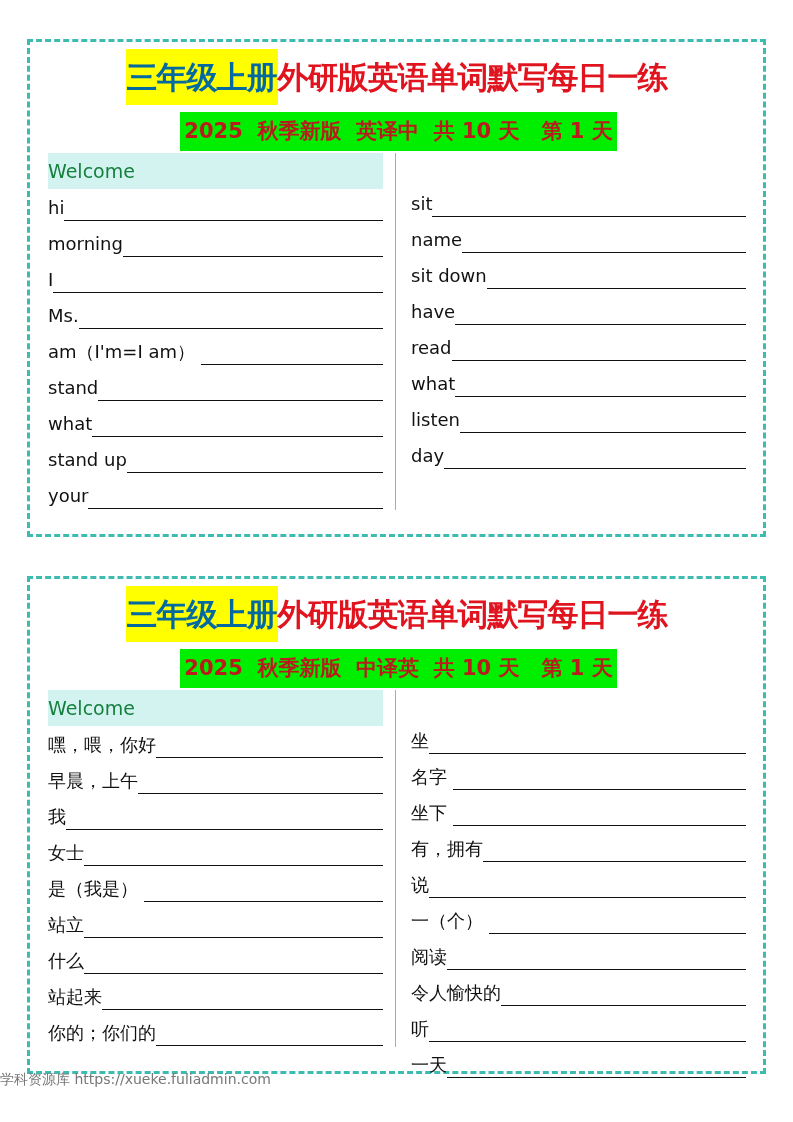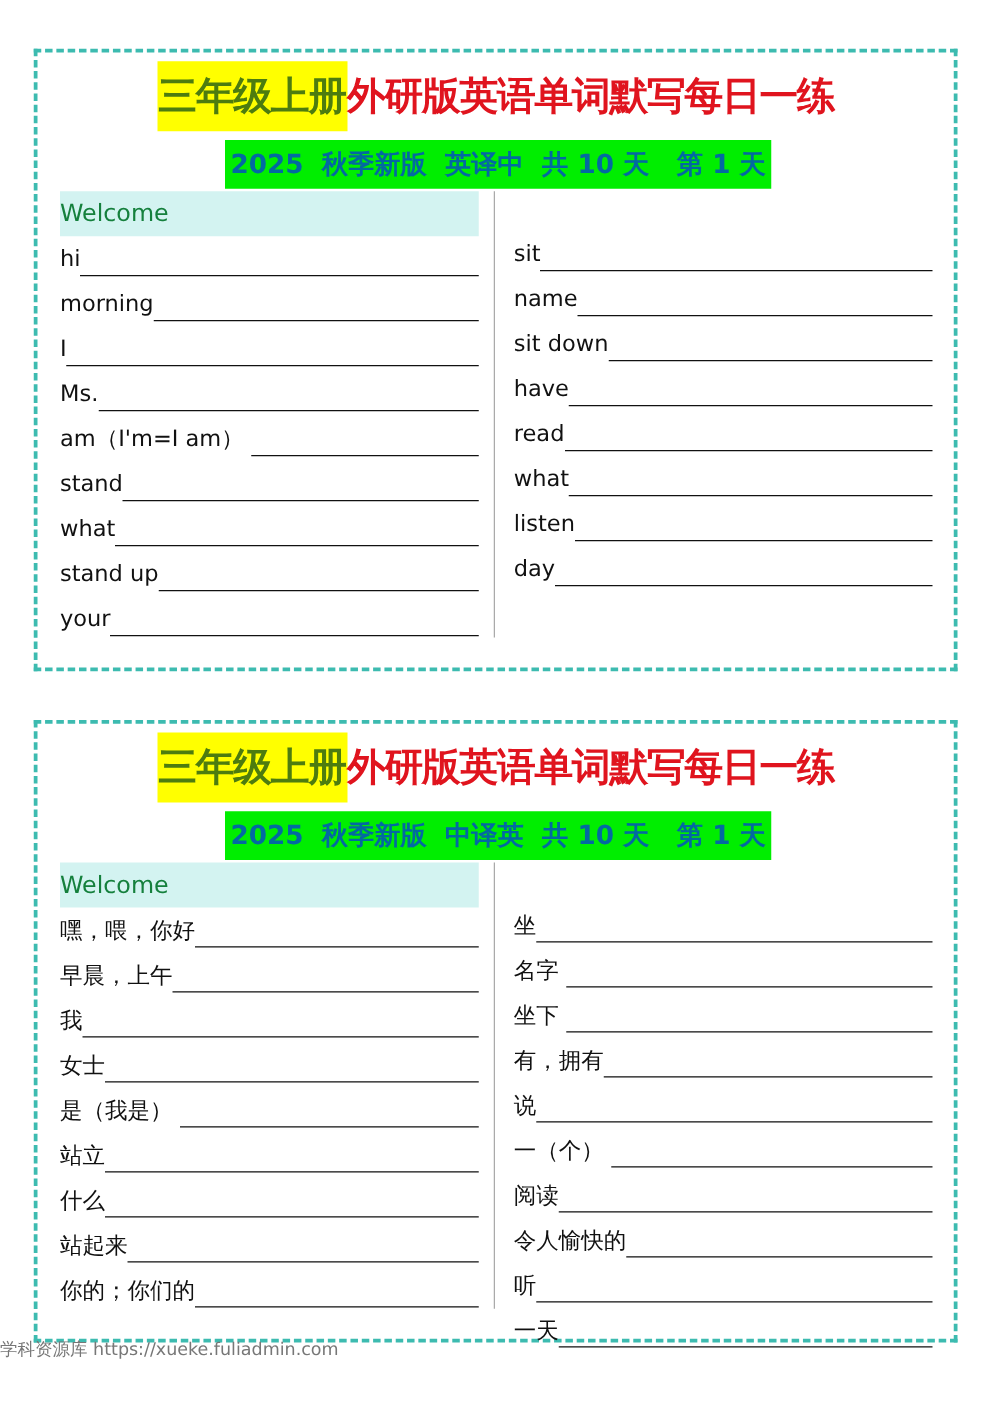--- a/index.html
+++ b/index.html
@@ -4,24 +4,24 @@
 <style>
   html, body { margin: 0; padding: 0; background: #ffffff; }
   body { width: 793px; height: 1122px; position: relative; overflow: hidden;
          font-family: "DejaVu Sans", "Liberation Sans", sans-serif; color: #111; }
   .card { position: absolute; left: 27px; width: 739px; border: 3px dashed #3dbbb0;
           box-sizing: border-box; }
   .card.c1 { top: 39px; height: 498px; }
   .card.c2 { top: 576px; height: 498px; }
   .title { position: absolute; top: 7px; left: 0; right: 0; text-align: center;
            font-size: 31px; font-weight: bold; line-height: 48px; white-space: nowrap; letter-spacing: -1px; }
-  .title .t1 { background: #ffff00; color: #4d7c0f; padding: 0 1px; display: inline-block; height: 56px; line-height: 56px; }
+  .title .t1 { background: #ffff00; color: #0369a1; padding: 0 1px; display: inline-block; height: 56px; line-height: 56px; }
   .title .t2 { color: #e0141e; }
   .sub { position: absolute; top: 70px; left: 150px; width: 437px; height: 39px; background: #00ee00;
-         text-align: center; font-size: 21px; font-weight: bold; line-height: 39px; white-space: pre; color: #0369a1; }
+         text-align: center; font-size: 21px; font-weight: bold; line-height: 39px; white-space: pre; color: #b91c1c; }
   .col { position: absolute; top: 111px; width: 335px; }
   .col.left { left: 18px; }
   .col.right { left: 381px; margin-top: 32px; }
   .divider { position: absolute; top: 111px; left: 365px; width: 1px; height: 357px; background: #aaaaaa; }
   .head-row { height: 36px; background: #d3f3f1; color: #15803d; font-size: 19px; line-height: 36px; padding-left: 0; }
   .row { height: 36px; display: flex; align-items: flex-end; font-size: 18px; }
   .row .lbl { white-space: pre; line-height: 30px; padding-bottom: 2px; }
   .row .line { flex: 1; border-bottom: 1.5px solid #111; margin-bottom: 4px; height: 1px; }
   .right .row:first-child .lbl { }
   .footer { position: absolute; top: 1071px; left: 0; width: 793px; text-align: left; font-size: 14px; color: #777; }

